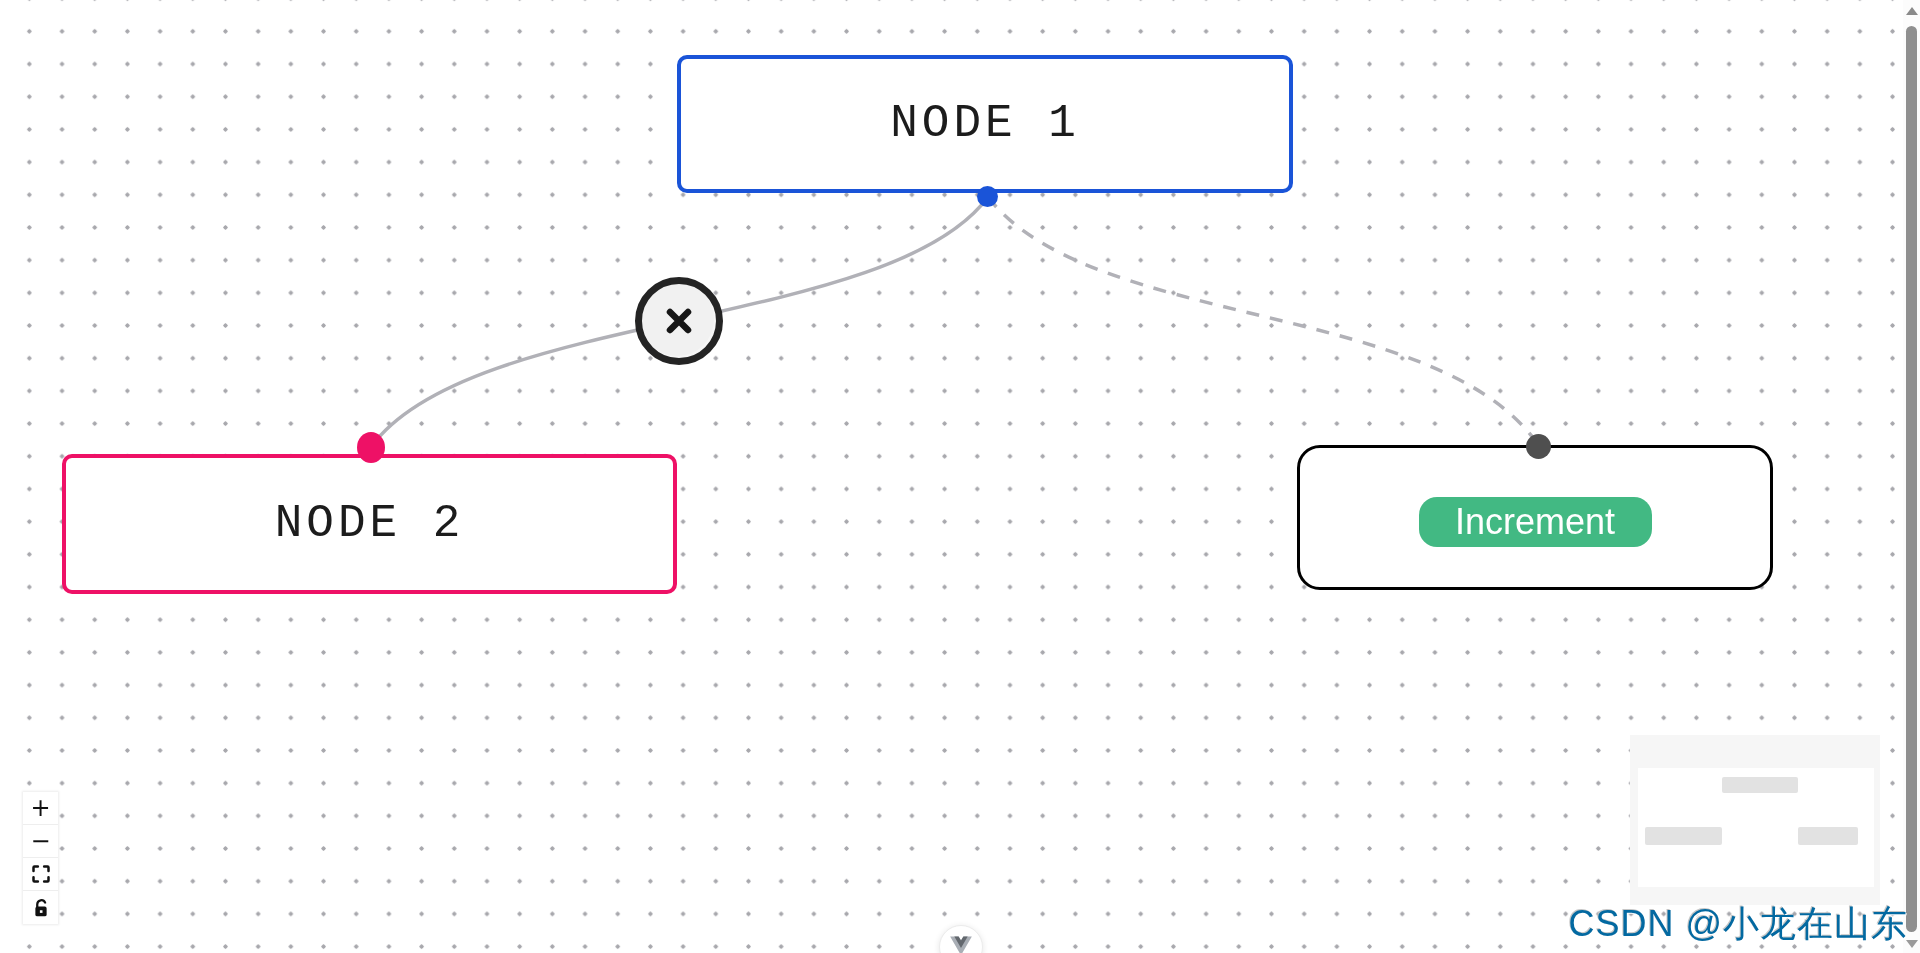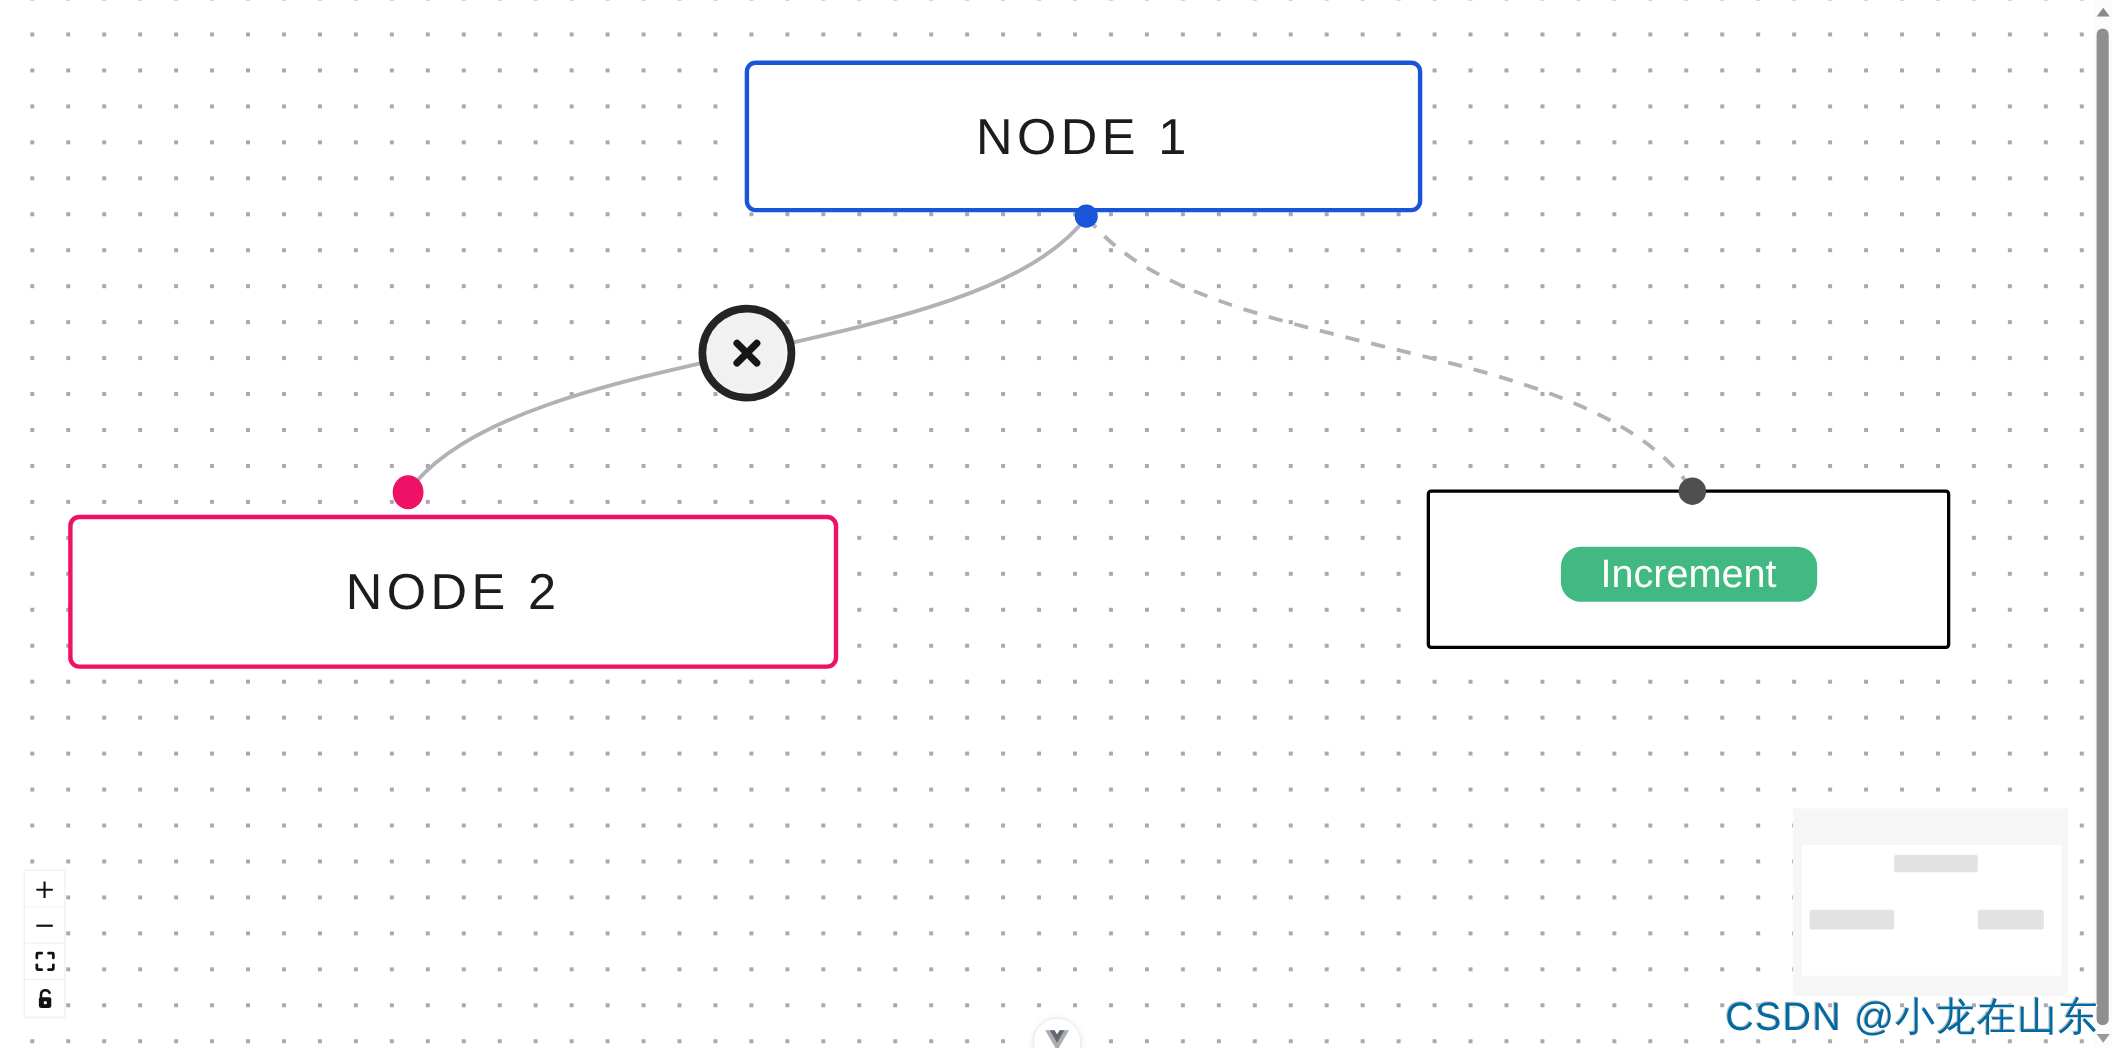--- a/index.html
+++ b/index.html
@@ -18,29 +18,29 @@
   
   .edges-layer{position:absolute;inset:0;z-index:1;pointer-events:none;}
   .edge{fill:none;stroke:var(--edge-gray,#b1b1b7);stroke-width:3.5px;pointer-events:stroke;}
   .edge.dashed{stroke-dasharray:13 11;}
   
   .node{
     position:absolute;z-index:2;background:#fff;box-sizing:border-box;
     display:flex;align-items:center;justify-content:center;cursor:grab;
   }
   .node-label{
-    font-family:Liberation Sans, sans-serif;
+    font-family:Liberation Mono, monospace;
     font-size:46px;letter-spacing:4px;color:#1c1c1c;user-select:none;
   }
   .node1{left:677px;top:55px;width:616px;height:138px;
     border:4px solid var(--node1-accent,#1a54d8);border-radius:10px;}
-  .node2{left:62px;top:468px;width:700px;height:140px;
+  .node2{left:62px;top:454px;width:615px;height:140px;
     border:4px solid var(--node2-accent,#ee1166);border-radius:10px;}
   .node-inc{left:1297px;top:445px;width:476px;height:145px;
-    border:3px solid var(--increment-border,#000000);border-radius:4px;}
+    border:3px solid var(--increment-border,#000000);border-radius:23px;}
   .inc-btn{
     width:233px;height:50px;border:none;border-radius:18px;
     background:var(--button-green,#42b983);color:#ffffff;font-size:36px;
     font-family:"Liberation Sans","DejaVu Sans",sans-serif;
     display:flex;align-items:center;justify-content:center;cursor:pointer;margin-top:8px;
   }
   
   .handle{position:absolute;z-index:3;border-radius:50%;}
   .handle-node1{left:977px;top:186px;width:21px;height:21px;background:var(--node1-accent,#1a54d8);}
   .handle-node2{left:357px;top:432px;width:28px;height:31px;background:var(--node2-accent,#ee1166);}

